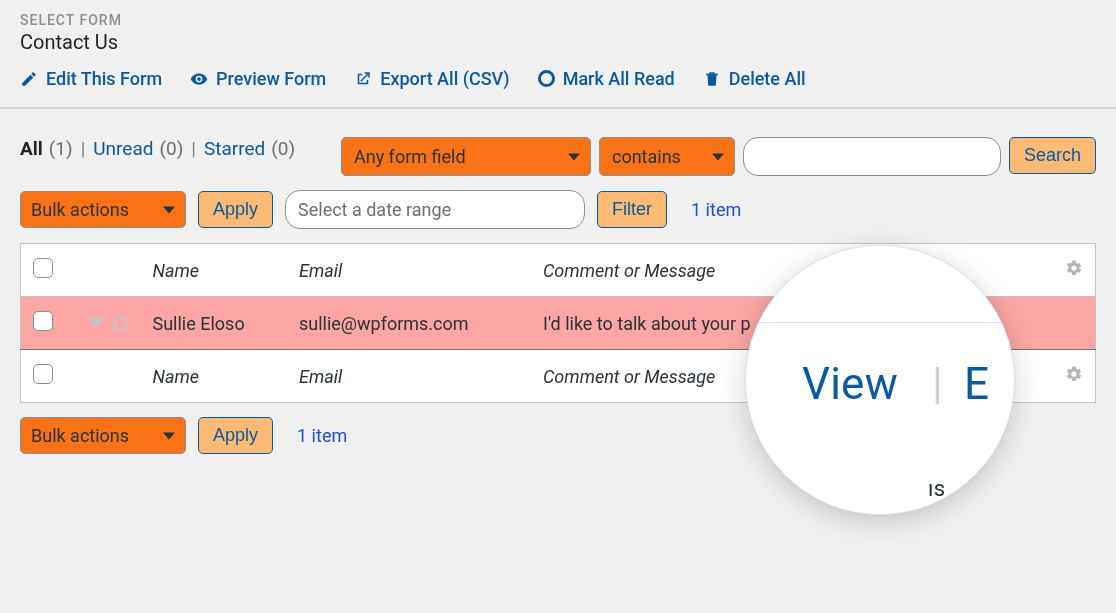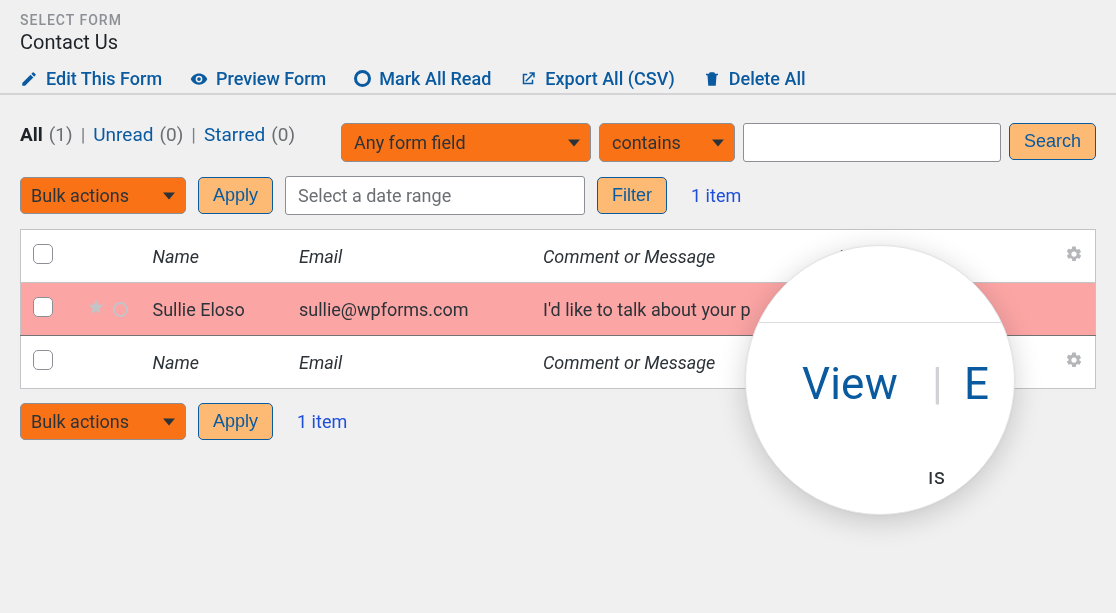--- a/index.html
+++ b/index.html
@@ -27,21 +27,21 @@
     margin: 2px 0 14px 0;
     color: #1d2327;
   }
   .actions-row {
     display: flex;
     gap: 28px;
     align-items: center;
     font-size: 18px;
     font-weight: 500;
     color: #135e96;
-    padding-bottom: 4px;
+    padding-bottom: 18px;
   }
   .action-link {
     display: inline-flex;
     align-items: center;
     gap: 8px;
     cursor: pointer;
     color: #0a5aa0;
   }
   .action-link svg { width: 18px; height: 18px; fill: #0a5aa0; }
   .action-link .circle-icon {
@@ -83,21 +83,21 @@
   }
   .dropdown.small { font-size: 18px; padding: 7px 34px 7px 10px; }
   .dropdown .chev {
     position: absolute; right: 10px; top: 50%; transform: translateY(-50%);
     width: 0; height: 0; border-left: 6px solid transparent; border-right: 6px solid transparent; border-top: 7px solid #2c3338;
   }
   .textbox {
     font-size: 18px;
     padding: 8px 12px;
     border: 1px solid #8c8f94;
-    border-radius: 3px;
+    border-radius: 15px;
     background: #fff;
     color: #6b6e73;
     min-width: 200px;
   }
   .btn {
     font-size: 18px;
     padding: 7px 14px;
     border: 1.5px solid #0a5aa0;
     border-radius: 5px;
     background: #fdba74;
@@ -207,21 +207,21 @@
   }
   .magnifier .next {
     position: absolute;
     top: 112px;
     left: 218px;
     font-size: 44px;
     color: #0a5aa0;
   }
   .magnifier .ns {
     position: absolute;
-    top: 218px;
+    top: 230px;
     left: 182px;
     font-size: 22px;
     color: #2c3338;
     letter-spacing: .4px;
   }
 </style>
 </head>
 <body>
 
 <div class="page">
@@ -235,28 +235,28 @@
         </svg>
       <span>Edit This Form</span>
     </span>
     <span class="action-link">
       <svg viewBox="0 0 24 24">
           <path d="M12 4.5C7 4.5 2.73 7.61 1 12c1.73 4.39 6 7.5 11 7.5s9.27-3.11 11-7.5C21.27 7.61 17 4.5 12 4.5zm0 12A4.5 4.5 0 1 1 12 7.5a4.5 4.5 0 0 1 0 9zm0-7a2.5 2.5 0 1 0 0 5 2.5 2.5 0 0 0 0-5z"></path>
         </svg>
       <span>Preview Form</span>
     </span>
     <span class="action-link">
-      <span class="circle-icon"></span>
-      <span>Mark All Read</span>
-    </span>
-    <span class="action-link">
       <svg viewBox="0 0 24 24">
           <path d="M14 3h7v7h-2V6.41l-9.29 9.3-1.42-1.42 9.3-9.29H14V3zM5 5h6v2H7v10h10v-4h2v6H5V5z"></path>
         </svg>
       <span>Export All (CSV)</span>
+    </span>
+    <span class="action-link">
+      <span class="circle-icon"></span>
+      <span>Mark All Read</span>
     </span>
     <span class="action-link">
       <svg viewBox="0 0 24 24">
           <path d="M6 7h12l-1 14H7L6 7zm3-4h6l1 2h4v2H4V5h4l1-2z"></path>
         </svg>
       <span>Delete All</span>
     </span>
   </div>
 </div>
 

